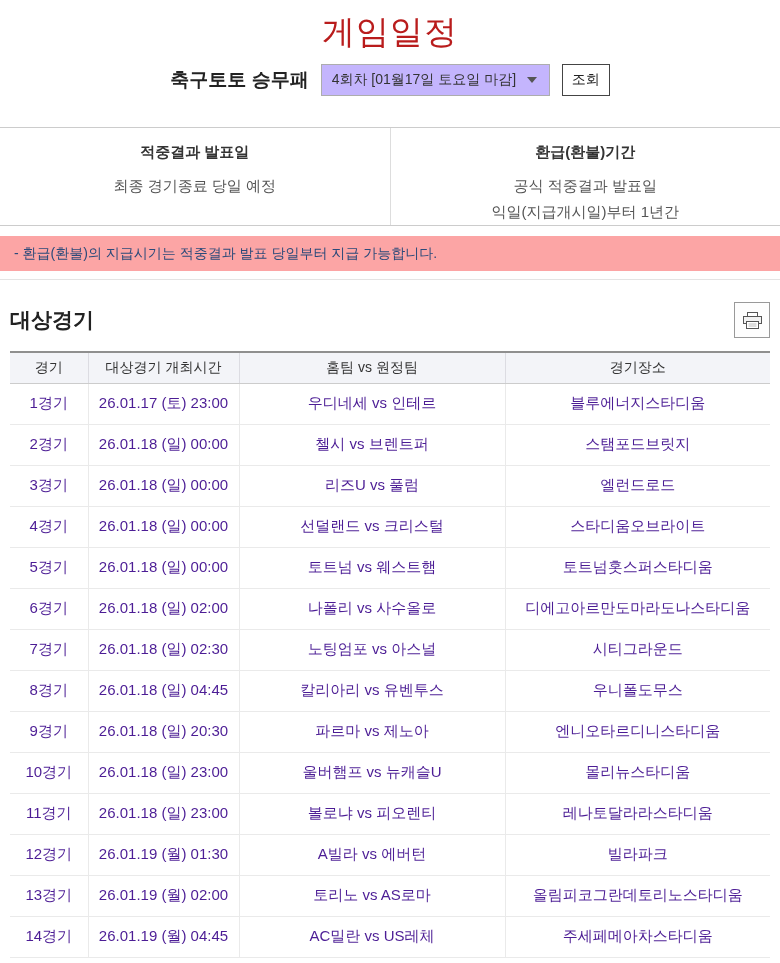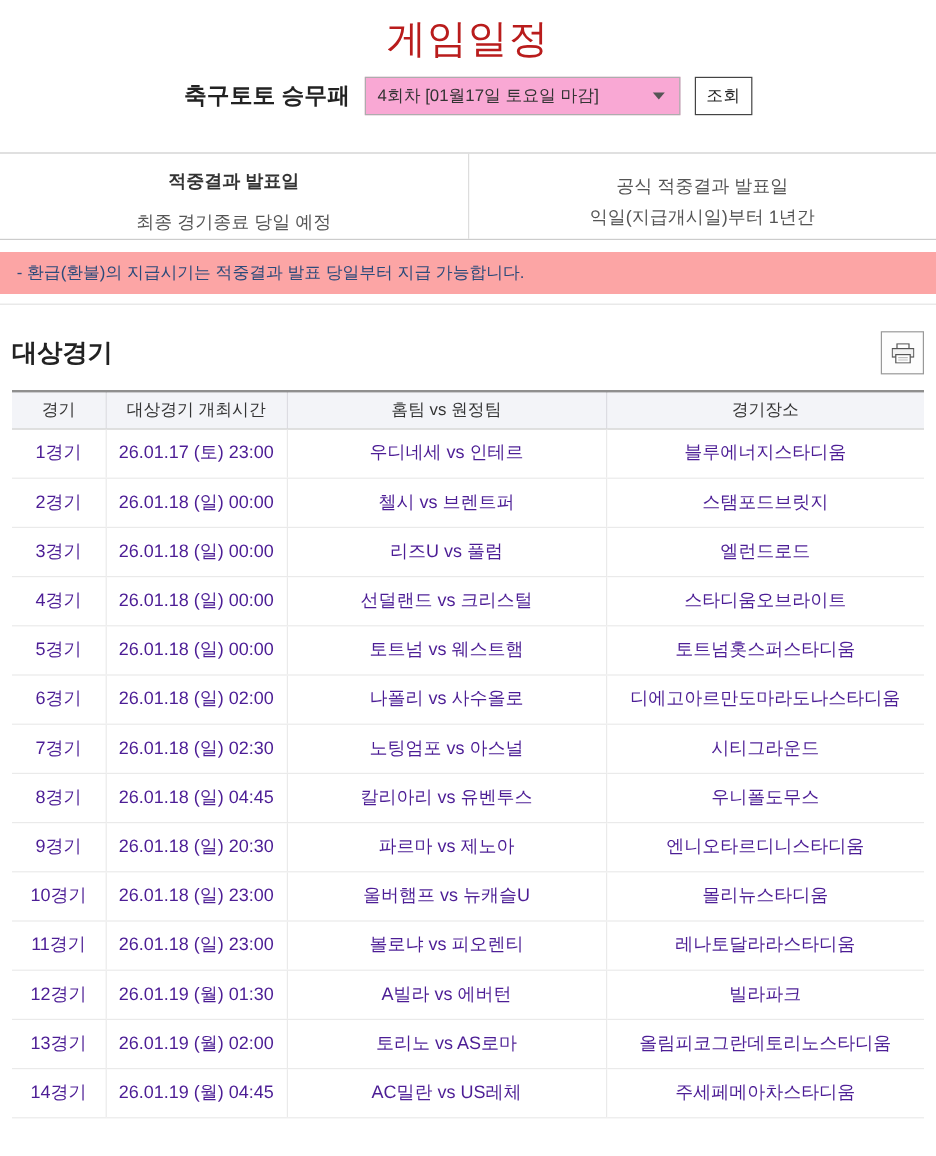--- a/index.html
+++ b/index.html
@@ -26,24 +26,24 @@
     display: flex;
     align-items: center;
     justify-content: center;
     gap: 12px;
     margin-top: 8px;
     height: 34px;
   }
   .filter-label { font-size: 19px; font-weight: 700; color: #222; }
   .round-select {
     position: relative;
-    width: 263px;
+    width: 229px;
     height: 32px;
     border: 1px solid #adadad;
-    background: #f9a8d4;
+    background: #c4b5fd;
     display: flex;
     align-items: center;
     padding: 0 30px 0 10px;
     font-size: 14px;
     color: #333;
     cursor: pointer;
   }
   .select-arrow {
     position: absolute;
     right: 12px;
@@ -147,20 +147,21 @@
   </div>
   <button class="search-button">조회</button>
 </div>
 
 <div class="info-section">
   <div class="info-col">
     <div class="info-title">적중결과 발표일</div>
     <div class="info-value">최종 경기종료 당일 예정</div>
   </div>
   <div class="info-col">
+    <div class="info-title">환급(환불)기간</div>
     <div class="info-value">공식 적중결과 발표일</div>
     <div class="info-value">익일(지급개시일)부터 1년간</div>
   </div>
 </div>
 
 <div class="notice">- 환급(환불)의 지급시기는 적중결과 발표 당일부터 지급 가능합니다.</div>
 
 <div class="top-divider"></div>
 
 <div class="section-header">

